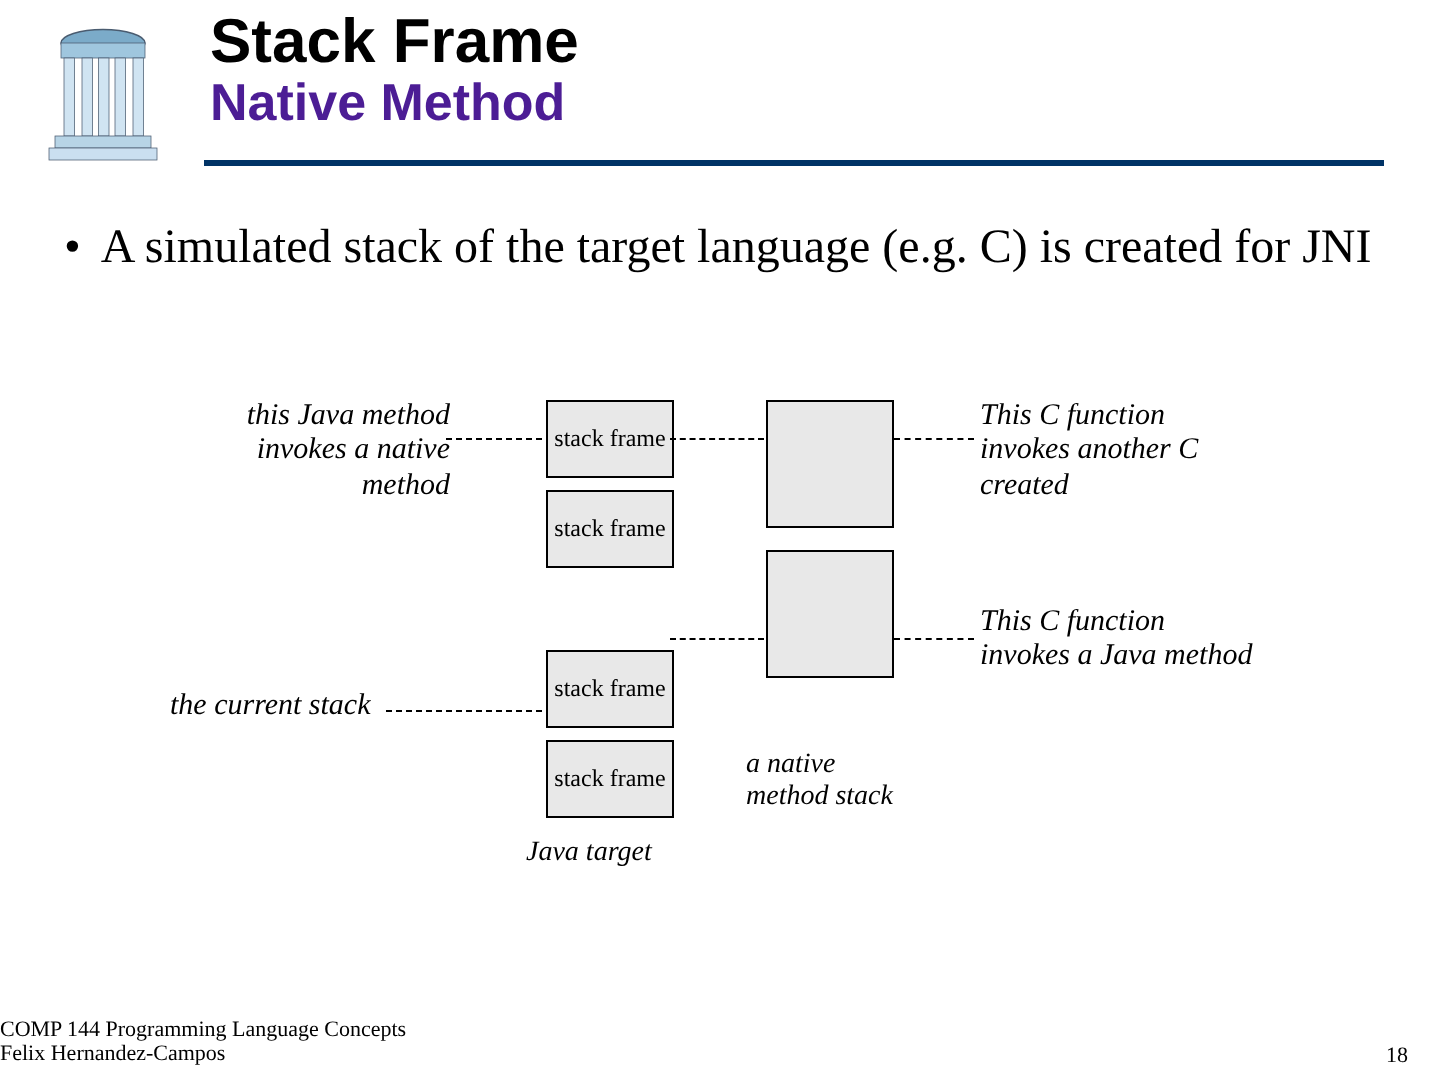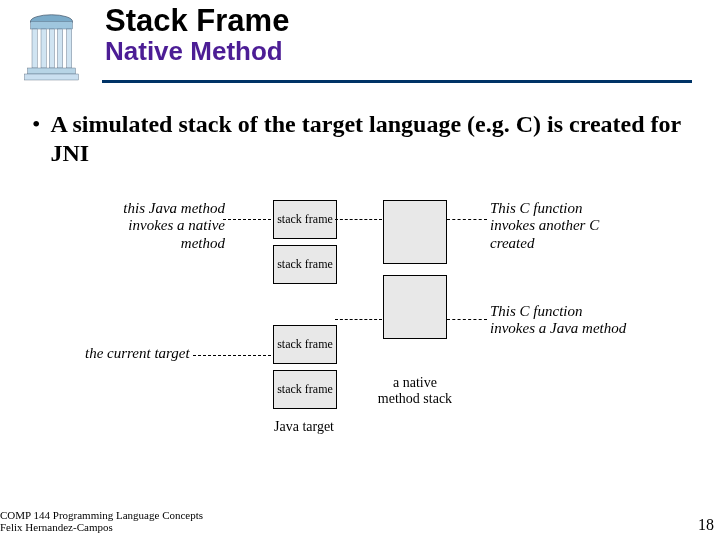--- a/index.html
+++ b/index.html
@@ -65,21 +65,20 @@
     gap: 10px;
     font-size: 24px;
     color: #000;
     line-height: 1.2;
   }
   .bullet .dot {
     flex: 0 0 auto;
   }
   .bullet .txt {
     flex: 1 1 auto;
-    font-weight: bold;
   }
 
   
   .diagram {
     position: absolute;
     left: 95px;
     top: 195px;
     width: 530px;
     height: 280px;
   }
@@ -118,39 +117,39 @@
 
   .dashed-link {
     position: absolute;
     border-top: 1.4px dashed #000;
     height: 0;
   }
 
   .col-label {
     position: absolute;
     font-size: 14px;
-    text-align: center;
+    font-style: italic;
   }
 
   
   .footer {
     position: absolute;
     left: 0;
     bottom: 6px;
     width: 100%;
     text-align: left;
     font-size: 11px;
     line-height: 1.15;
     color: #000;
   }
   .page-num {
     position: absolute;
-    right: 6px;
+    right: 16px;
     bottom: 6px;
-    font-size: 16px;
+    font-size: 11px;
     color: #000;
     margin-top: 32px;
   }
 </style>
 </head>
 <body>
 
 <div class="header">
   <svg class="logo" viewBox="0 0 100 100">
     <ellipse cx="50" cy="18" rx="28" ry="9" fill="#7babc9" stroke="#4a5c70" stroke-width="1"></ellipse>
@@ -173,21 +172,21 @@
 <div class="body-area">
   <div class="bullet">
     <div class="dot">•</div>
     <div class="txt">A simulated stack of the target language (e.g. C) is created for JNI</div>
   </div>
 </div>
 
 <div class="diagram">
 
   <div class="note note-italic" style="left:-10px; top:5px; width:140px;text-align:right;">this Java method invokes a native method</div>
-  <div class="note note-italic" style="left:-10px; top:150px; width:120px;">the current target</div>
+  <div class="note note-italic" style="left:-10px; top:150px; width:120px;">the current stack</div>
 
   <div class="note note-italic" style="left:395px; top:5px; width:140px;">This C function invokes another C created</div>
   <div class="note note-italic" style="left:395px; top:108px; width:140px;">This C function invokes a Java method</div>
 
   <div class="col col-java">
     <div class="cell" style="top:5px;">stack frame</div>
     <div class="cell" style="top:50px;">stack frame</div>
     <div class="cell" style="top:130px;">stack frame</div>
     <div class="cell" style="top:175px;">stack frame</div>
   </div>

